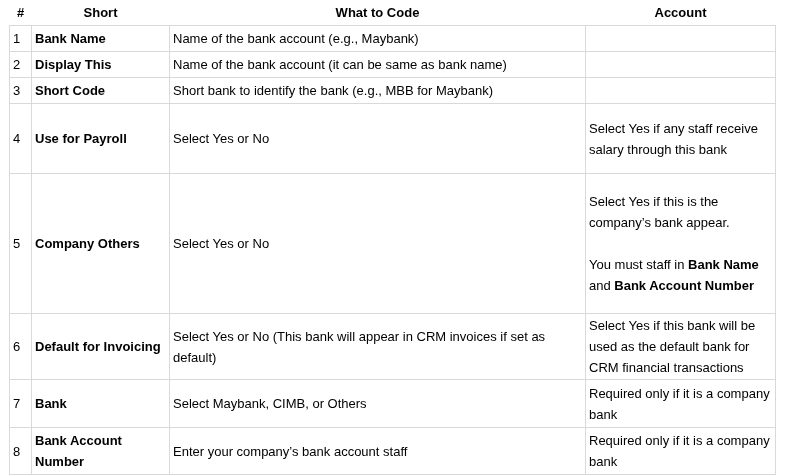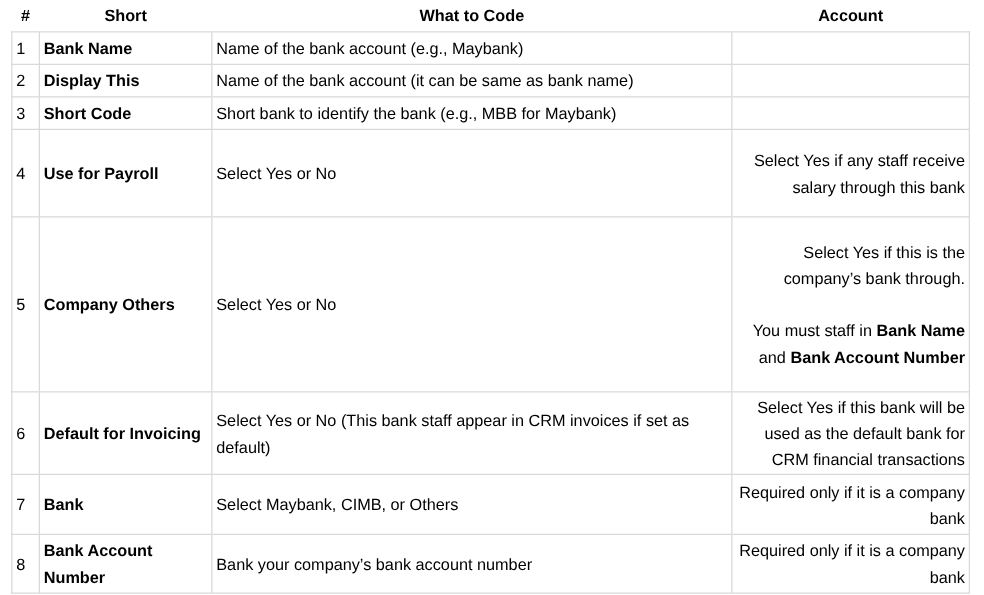--- a/index.html
+++ b/index.html
@@ -26,21 +26,21 @@
     font-size:13px;
   }
   tbody td{
     border:1px solid #d9d9d9;
     vertical-align:middle;
     padding:1px 3px;
     word-wrap:break-word;
   }
   td.field-cell{font-weight:bold;}
   .b{font-weight:bold;}
-  .para{min-height:21px;text-align:right;}
+  .para{min-height:21px;}
   tbody tr:nth-child(1){height:26px;}
   tbody tr:nth-child(2){height:26px;}
   tbody tr:nth-child(3){height:26px;}
   tbody tr:nth-child(4){height:70px;}
   tbody tr:nth-child(5){height:140px;}
   tbody tr:nth-child(6){height:65px;}
   tbody tr:nth-child(7){height:48px;}
   tbody tr:nth-child(8){height:47px;}
 </style>
 </head>
@@ -87,44 +87,44 @@
           <td class="enter-cell">Select Yes or No</td>
           <td class="remarks-cell">
             <div class="para"><span>Select Yes if any staff receive salary through this bank</span></div>
           </td>
         </tr>
         <tr>
           <td class="num-cell">5</td>
           <td class="field-cell">Company Others</td>
           <td class="enter-cell">Select Yes or No</td>
           <td class="remarks-cell">
-            <div class="para"><span>Select Yes if this is the company’s bank through.</span></div>
+            <div class="para"><span>Select Yes if this is the company’s bank appear.</span></div>
             <div class="para"><span></span></div>
             <div class="para"><span>You must staff in </span><span class="b">Bank Name</span><span> and </span><span class="b">Bank Account Number</span></div>
           </td>
         </tr>
         <tr>
           <td class="num-cell">6</td>
           <td class="field-cell">Default for Invoicing</td>
-          <td class="enter-cell">Select Yes or No (This bank staff appear in CRM invoices if set as default)</td>
+          <td class="enter-cell">Select Yes or No (This bank will appear in CRM invoices if set as default)</td>
           <td class="remarks-cell">
             <div class="para"><span>Select Yes if this bank will be used as the default bank for CRM financial transactions</span></div>
           </td>
         </tr>
         <tr>
           <td class="num-cell">7</td>
           <td class="field-cell">Bank</td>
           <td class="enter-cell">Select Maybank, CIMB, or Others</td>
           <td class="remarks-cell">
             <div class="para"><span>Required only if it is a company bank</span></div>
           </td>
         </tr>
         <tr>
           <td class="num-cell">8</td>
           <td class="field-cell">Bank Account Number</td>
-          <td class="enter-cell">Bank your company’s bank account number</td>
+          <td class="enter-cell">Enter your company’s bank account staff</td>
           <td class="remarks-cell">
             <div class="para"><span>Required only if it is a company bank</span></div>
           </td>
         </tr>
       </tbody>
   </table>
 </div>
 
 </body></html>

